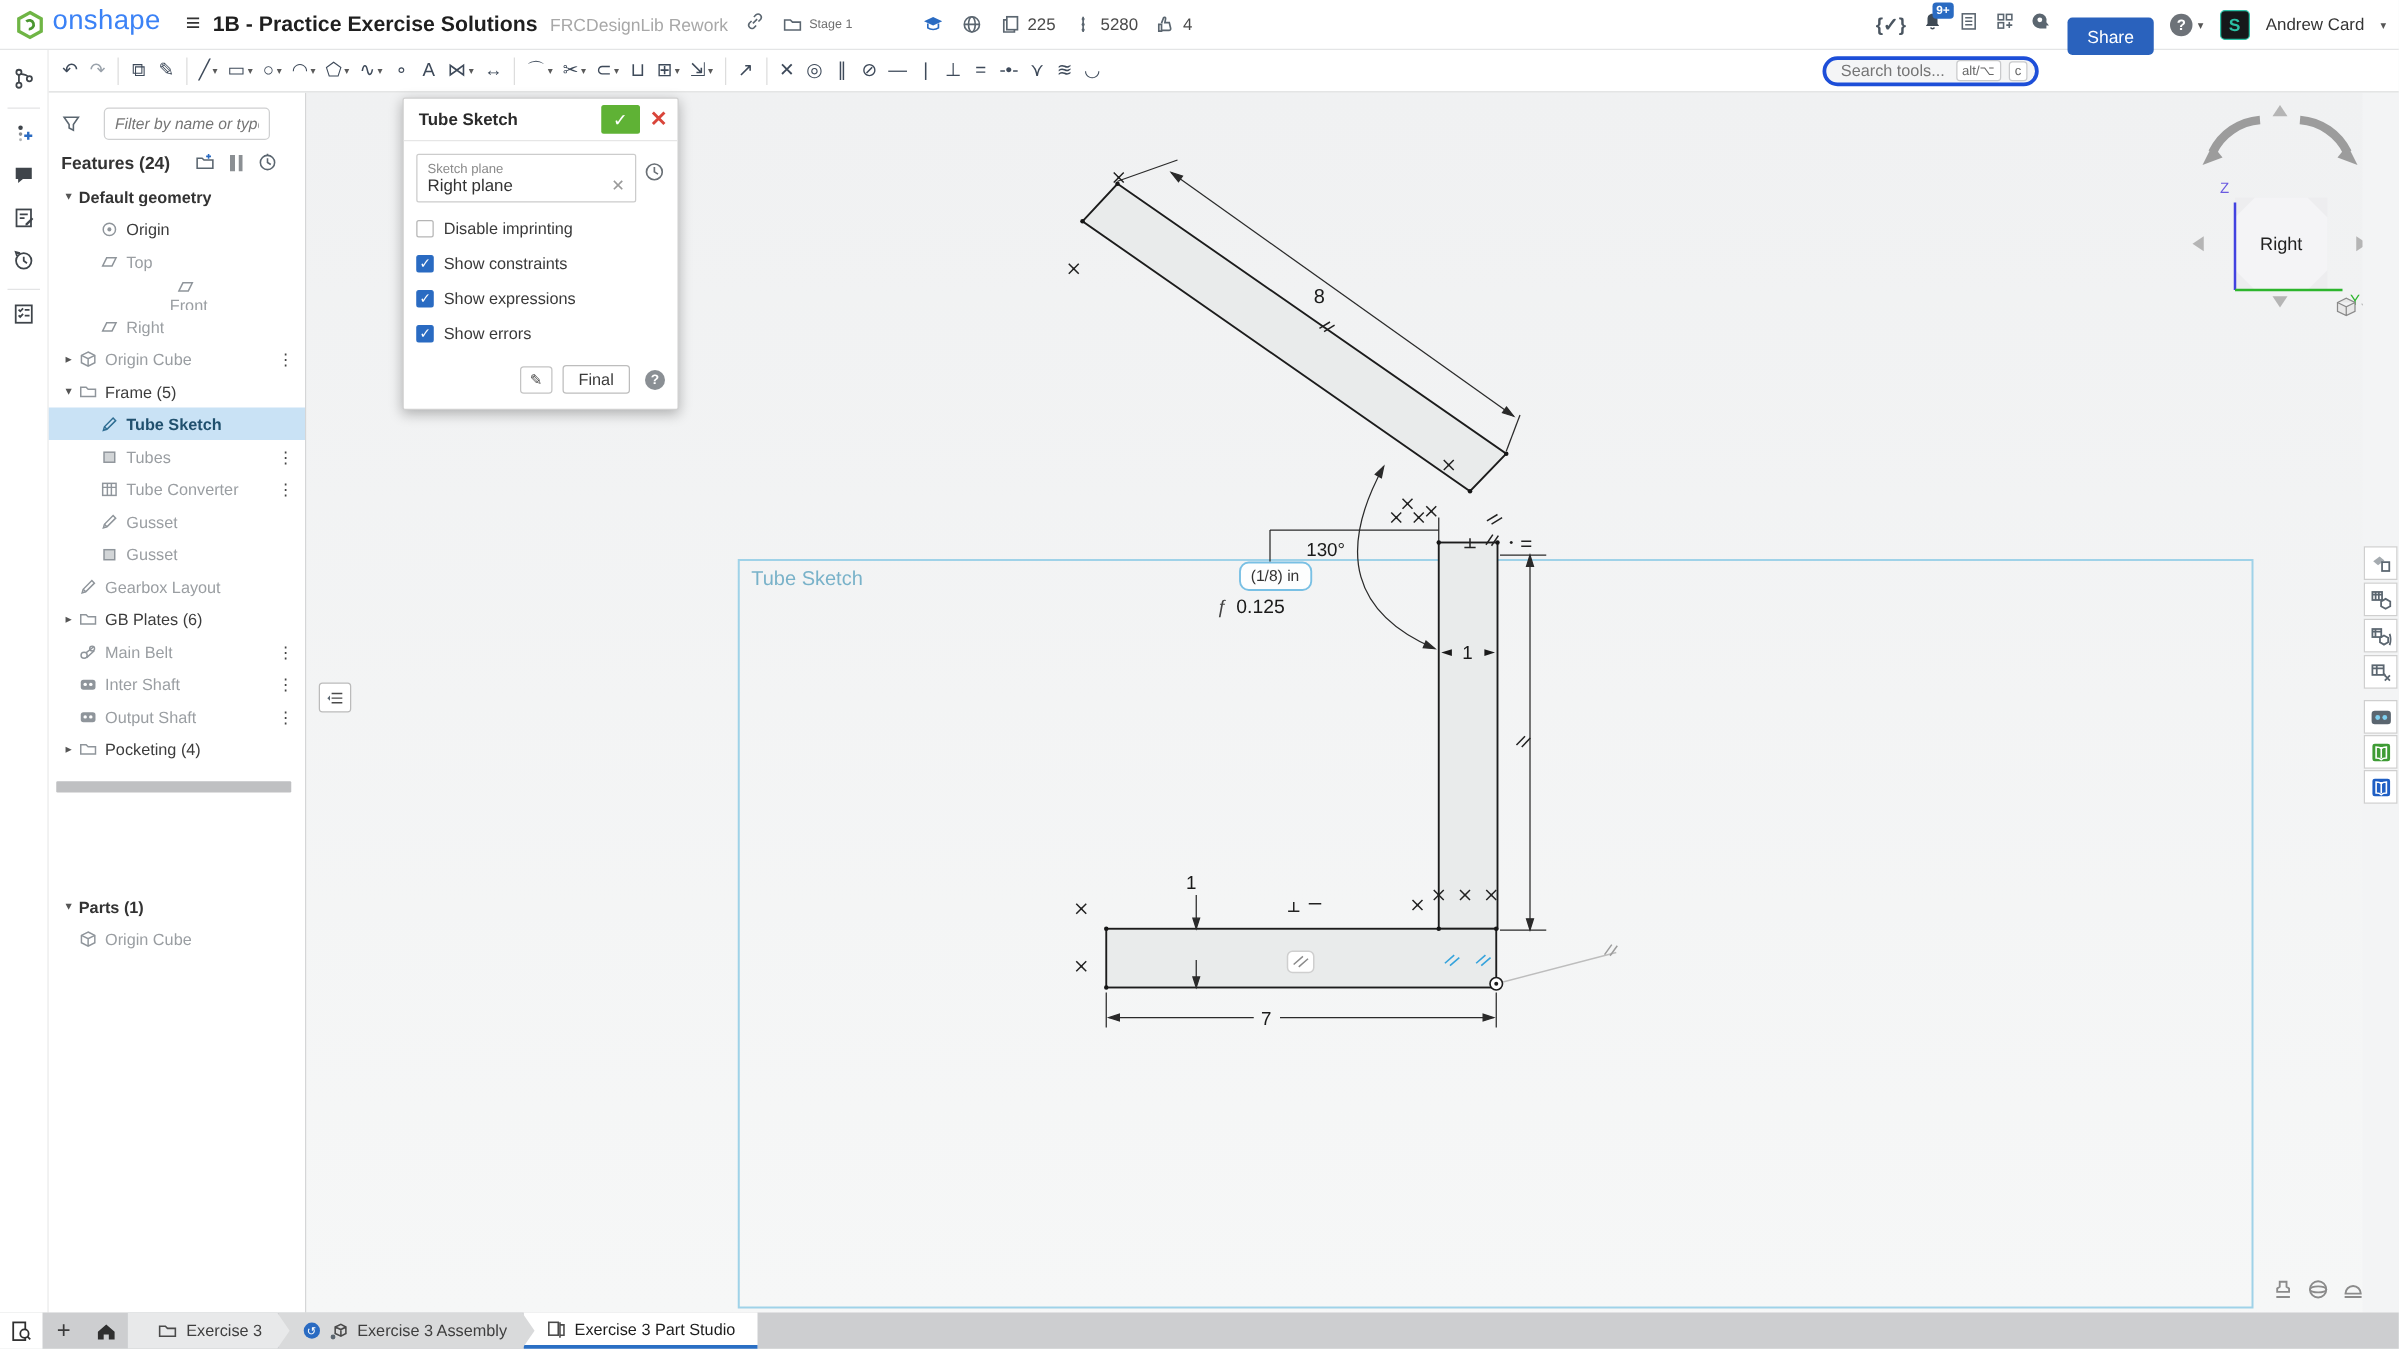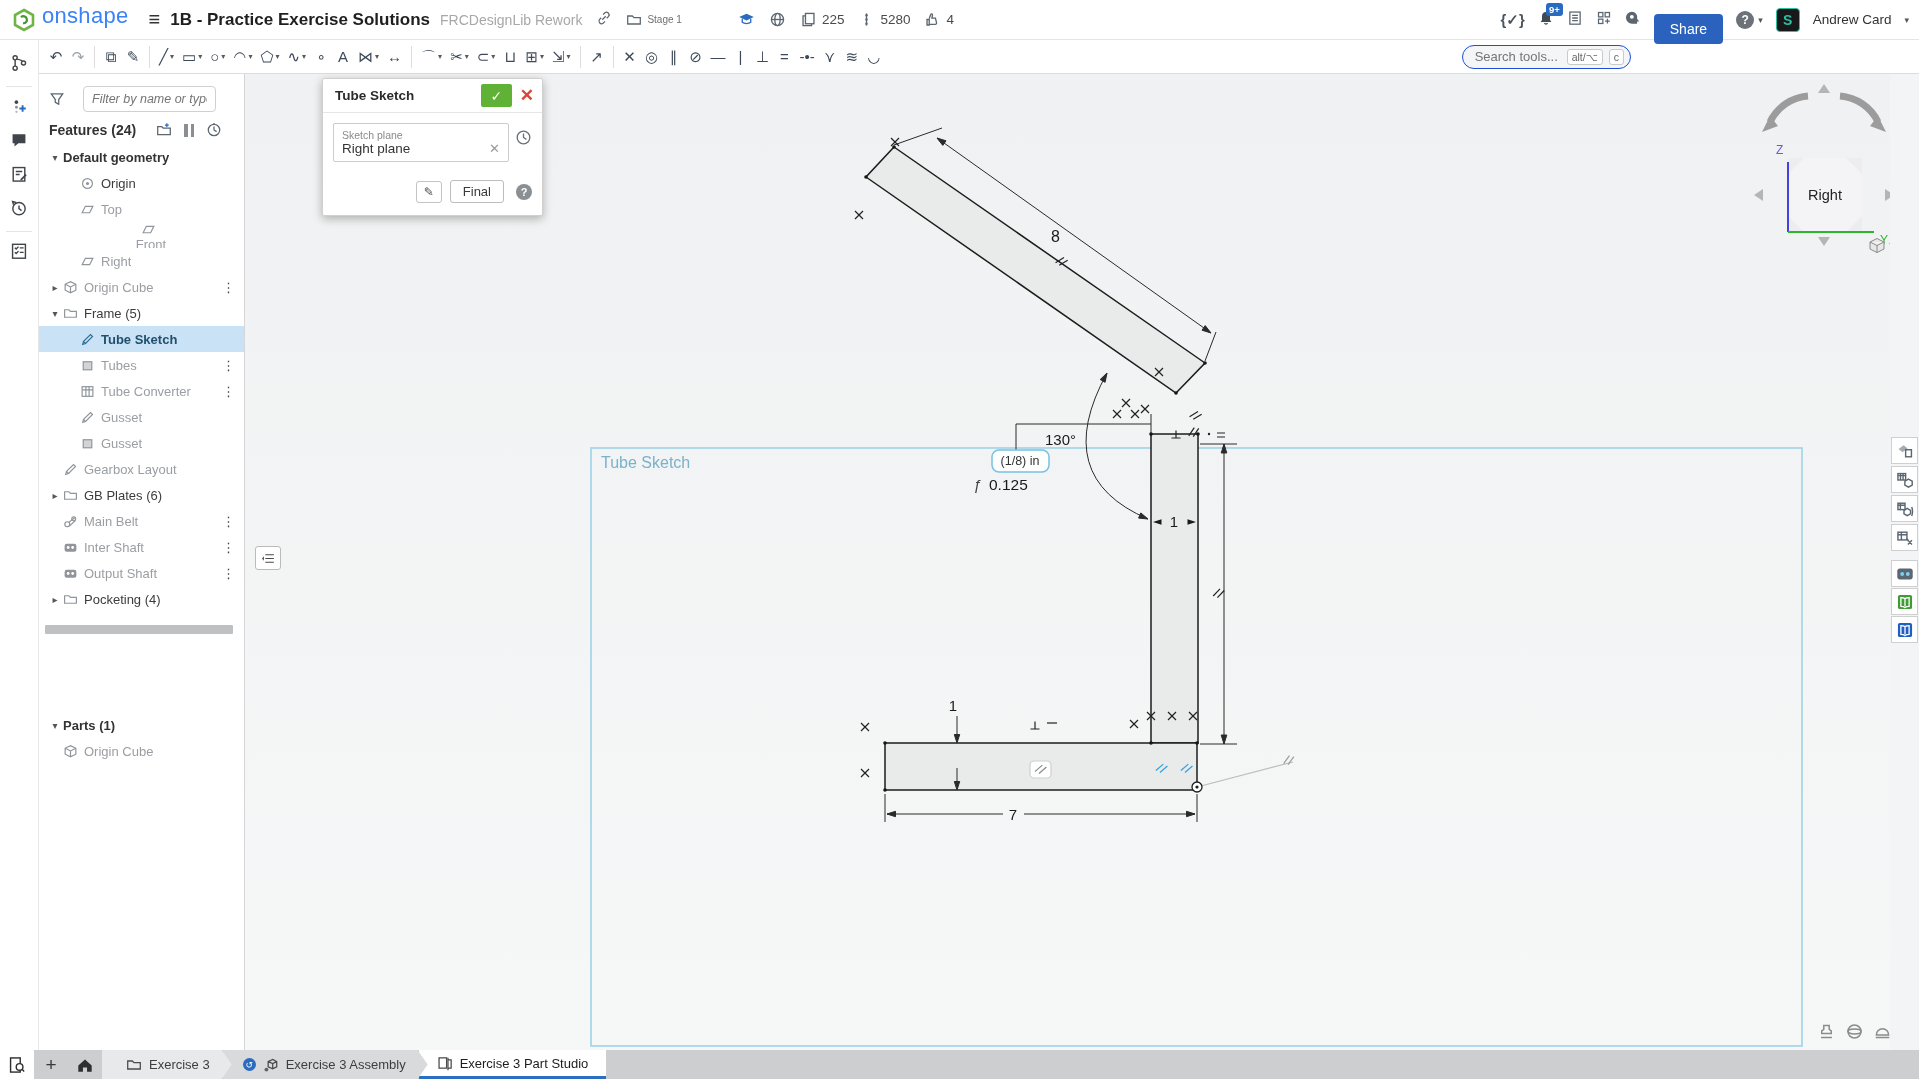--- a/index.html
+++ b/index.html
@@ -27,21 +27,21 @@
   .avatar { width:24px; height:24px; border-radius:4px; background:#16181a; color:#2bbfa4; font-weight:bold; font-size:14px; display:flex; align-items:center; justify-content:center; border:1px solid #2bbfa4; }
   .uname { font-size:13.5px; color:#333; }
   .tinycaret { font-size:9px; color:#555; }
   
   .toolbar { position:absolute; left:39px; top:40px; width:1880px; height:34px; background:#fff; border-bottom:1px solid #dcdddd; display:flex; align-items:center; padding:0 6px; z-index:40; }
   .tbtn { min-width:22px; height:26px; display:flex; align-items:center; justify-content:center; font-size:15px; color:#3e4a5a; padding:0 4px; border-radius:3px; cursor:pointer; white-space:nowrap; }
   .tbtn.dim { color:#9aa2ab; }
   .tglyph { line-height:1; }
   .caret { font-size:8px; color:#5a5a5a; margin-left:2px; }
   .tsep { width:1px; height:22px; background:#ddd; margin:0 5px; flex:none; }
-  .searchpill { margin-left:auto; margin-right:282px; display:flex; align-items:center; background:#f4f5f6; border:1px solid #1d4ed8; border-radius:13px; height:24px; padding:0 6px 0 12px; gap:6px; }
+  .searchpill { margin-left:auto; margin-right:282px; display:flex; align-items:center; background:#f4f5f6; border:3px solid #1d4ed8; border-radius:13px; height:24px; padding:0 6px 0 12px; gap:6px; }
   .searchpill input { border:none; outline:none; background:transparent; font-size:13px; color:#555; width:86px; font-family:"Liberation Sans",sans-serif; }
   .kbd { border:1px solid #c9cacc; border-radius:3px; background:#fff; font-size:10.5px; color:#666; padding:1px 4px; }
   
   .leftstrip { position:absolute; left:0; top:40px; width:39px; height:1010px; background:#fff; border-right:1px solid #e6e7e8; z-index:30; display:flex; flex-direction:column; align-items:center; padding-top:8px; }
   .lsbtn { width:30px; height:30px; display:flex; align-items:center; justify-content:center; margin-bottom:4px; cursor:pointer; }
   .lsbtn .ic { width:18px; height:18px; stroke:#3f454b; } .lsbtn .ic .f { fill:#3f454b; }
   .lssep { width:26px; height:1px; background:#e3e4e5; margin:4px 0; }
   
   .fpanel { position:absolute; left:39px; top:74px; width:206px; height:976px; background:#fff; border-right:1px solid #d5d6d7; z-index:30; }
   .filterrow { display:flex; align-items:center; gap:18px; padding:12px 2px 8px 10px;justify-content:center; }
@@ -762,20 +762,38 @@
           <span class="clearx">✕</span>
         </div>
       </div>
       <span class="clockbtn">
         <svg class="ic" viewBox="0 0 14 14">
             <circle cx="7" cy="7" r="5.2"></circle>
             <path d="M7 3.8 V7 L9.4 8.5"></path>
           </svg>
       </span>
     </div>
+    <div>
+        <div class="chkrow">
+          <span class="chk"></span>
+          <span>Disable imprinting</span>
+        </div>
+        <div class="chkrow">
+          <span class="chk on"></span>
+          <span>Show constraints</span>
+        </div>
+        <div class="chkrow">
+          <span class="chk on"></span>
+          <span>Show expressions</span>
+        </div>
+        <div class="chkrow">
+          <span class="chk on"></span>
+          <span>Show errors</span>
+        </div>
+      </div>
   </div>
   <div class="dlg-foot">
     <span class="sketchbtn">✎</span>
     <button class="finalbtn">Final</button>
     <span class="dlg-q">?</span>
   </div>
 </div>
 
 <div class="rightstrip">
     <div class="rsbtn" style="top: 363px;">

